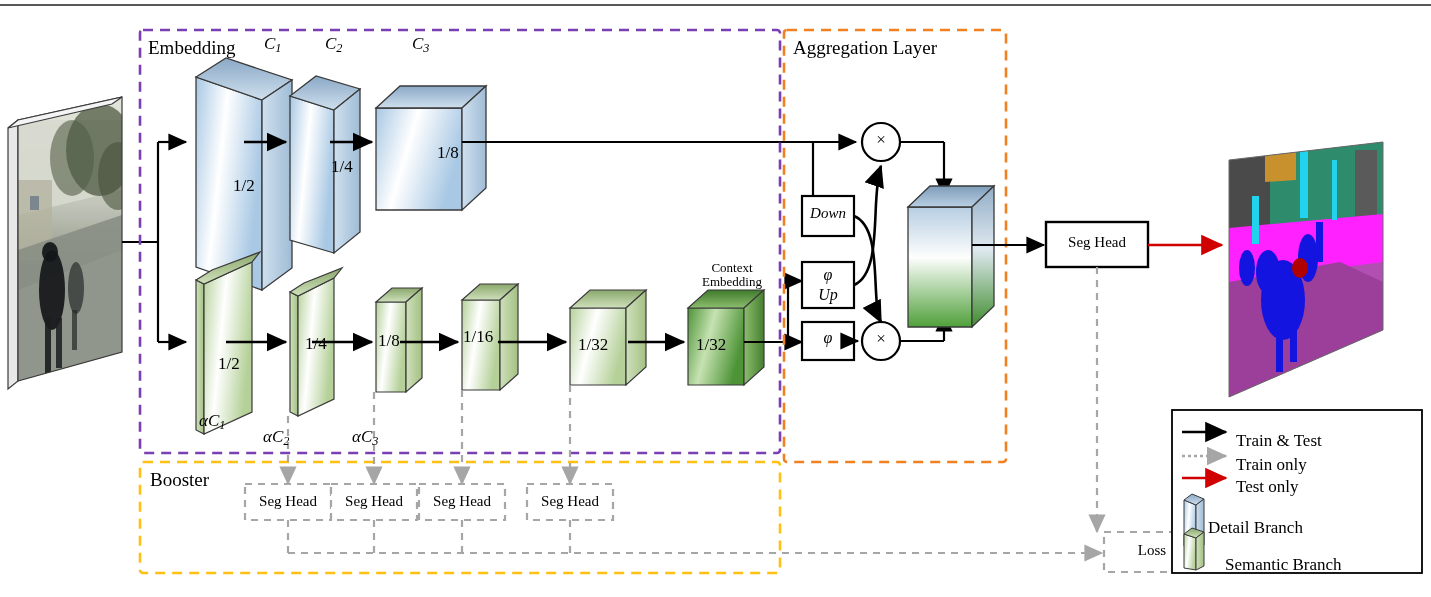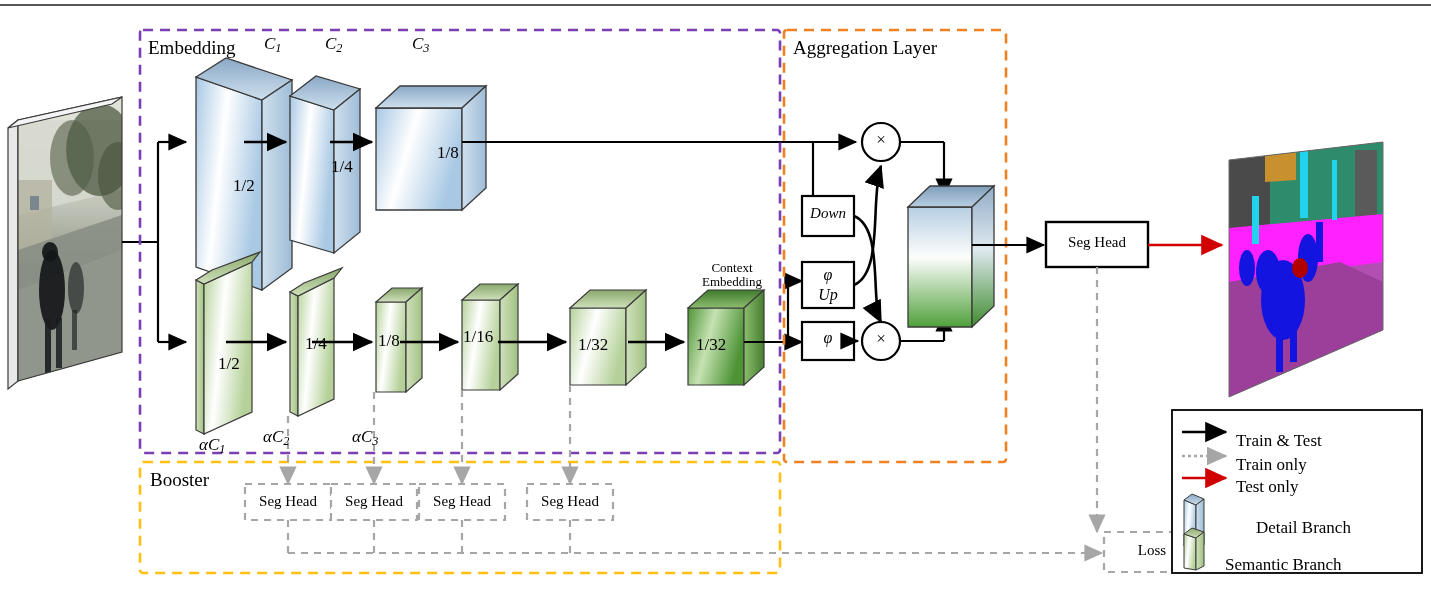--- a/index.html
+++ b/index.html
@@ -320,21 +320,21 @@
   <div class="lbl cubelabel" style="left:331px;top:158px;">1/4</div>
   <div class="lbl cubelabel" style="left:437px;top:144px;">1/8</div>
 
   <div class="lbl cubelabel" style="left:218px;top:355px;">1/2</div>
   <div class="lbl cubelabel" style="left:305px;top:335px;">1/4</div>
   <div class="lbl cubelabel" style="left:378px;top:332px;">1/8</div>
   <div class="lbl cubelabel" style="left:463px;top:328px;">1/16</div>
   <div class="lbl cubelabel" style="left:578px;top:336px;">1/32</div>
   <div class="lbl cubelabel" style="left:696px;top:336px;">1/32</div>
 
-  <div class="lbl cubelabel it" style="left:199px;top:436px;text-align:center;">
+  <div class="lbl cubelabel it" style="left:199px;top:412px;text-align:center;">
     <span>αC</span><span class="sub">1</span>
   </div>
   <div class="lbl cubelabel it" style="left:263px;top:428px;">
     <span>αC</span><span class="sub">2</span>
   </div>
   <div class="lbl cubelabel it" style="left:352px;top:428px;">
     <span>αC</span><span class="sub">3</span>
   </div>
 
   <div class="lbl" style="left:688px;top:261px;font-size:13px;text-align:center;width:88px;">
@@ -357,16 +357,16 @@
   <div class="lbl seghead-txt" style="left:245px;top:494px;width:86px;text-align:center;">Seg Head</div>
   <div class="lbl seghead-txt" style="left:331px;top:494px;width:86px;text-align:center;">Seg Head</div>
   <div class="lbl seghead-txt" style="left:419px;top:494px;width:86px;text-align:center;">Seg Head</div>
   <div class="lbl seghead-txt" style="left:527px;top:494px;width:86px;text-align:center;">Seg Head</div>
 
   <div class="lbl boxtxt" style="left:1104px;top:543px;width:96px;">Loss</div>
 
   <div class="lbl legend-txt" style="left:1236px;top:421px;">Train &amp; Test</div>
   <div class="lbl legend-txt" style="left:1236px;top:445px;">Train only</div>
   <div class="lbl legend-txt" style="left:1236px;top:467px;">Test only</div>
-  <div class="lbl legend-txt" style="left:1256px;top:508px;">Detail Branch</div>
+  <div class="lbl legend-txt" style="left:1208px;top:508px;">Detail Branch</div>
   <div class="lbl legend-txt" style="left:1225px;top:545px;">Semantic Branch</div>
 
 </div>
 
 </body></html>

